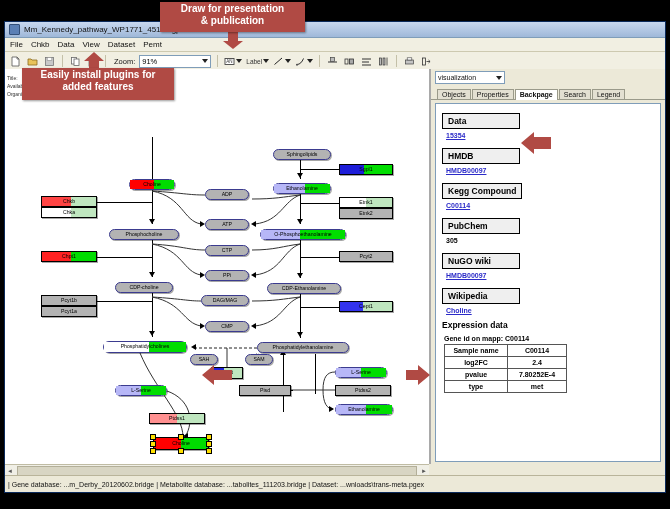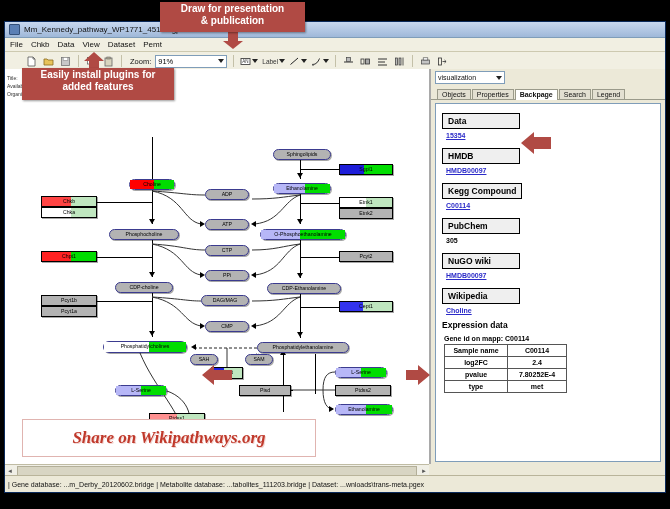--- a/index.html
+++ b/index.html
@@ -10,21 +10,21 @@
   .window{position:absolute;left:4px;top:21px;width:662px;height:472px;background:#ece9d8;
           border:1px solid #0b2a5b;box-sizing:border-box;}
   .titlebar{height:15px;background:linear-gradient(#c8d8ef,#9fb8d9);border-bottom:1px solid #7f9db9;
             display:flex;align-items:center;padding-left:4px;gap:4px;}
   .titlebar .ticon{width:9px;height:9px;background:#5a7fb5;border:1px solid #33507a;border-radius:1px;}
   .titlebar .ttext{font-size:8px;color:#111;white-space:nowrap;}
   .menubar{height:13px;background:#f1efe2;border-bottom:1px solid #cdc9b0;display:flex;align-items:center;
            padding-left:5px;gap:8px;}
   .menubar span{font-size:8px;color:#111;}
   .toolbar{height:18px;background:#f1efe2;border-bottom:1px solid #b9b49a;display:flex;align-items:center;
-           padding:0 20px;gap:4px;}
+           padding:0 4px;gap:4px;}
   .tbtn{width:13px;height:13px;display:flex;align-items:center;justify-content:center;font-size:9px;color:#4a4a3a;}
   .tsep{width:1px;height:12px;background:#c4c0a8;margin:0 2px;}
   .zoomlbl{font-size:7.5px;color:#111;margin-left:2px;}
   .zoombox{width:72px;height:13px;background:#fff;border:1px solid #7f9db9;font-size:7.5px;
            display:flex;align-items:center;justify-content:space-between;padding:0 2px;box-sizing:border-box;}
   .caret{width:0;height:0;border-left:3px solid transparent;border-right:3px solid transparent;border-top:4px solid #222;}
   .tdrop{display:flex;align-items:center;gap:1px;}
   .tdrop .lbl{font-size:6.5px;color:#333;}
 
   
@@ -547,17 +547,14 @@
     <svg width="30" height="26" viewBox="0 0 30 26">
         <path d="M0 13l12-10v5h18v10H12v5z" fill="#b04a44"></path>
       </svg>
   </div>
   <div class="arrowtail" style="left:406px;top:362px;">
     <svg width="24" height="26" viewBox="0 0 24 26">
         <path d="M24 13L12 3v5H0v10h12v5z" fill="#b04a44"></path>
       </svg>
   </div>
 
-  <div class="shareBox" style="left:22px;top:419px;width:292px;height:36px;">
-    <span>Share on Wikipathways.org</span>
-  </div>
 
 </div>
 
 </body></html>

